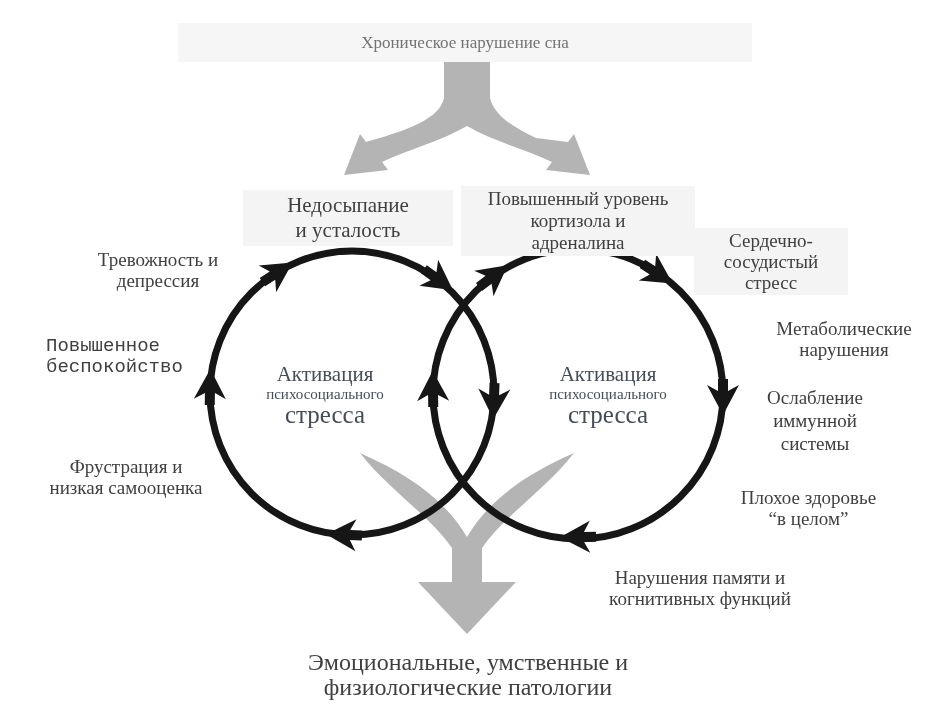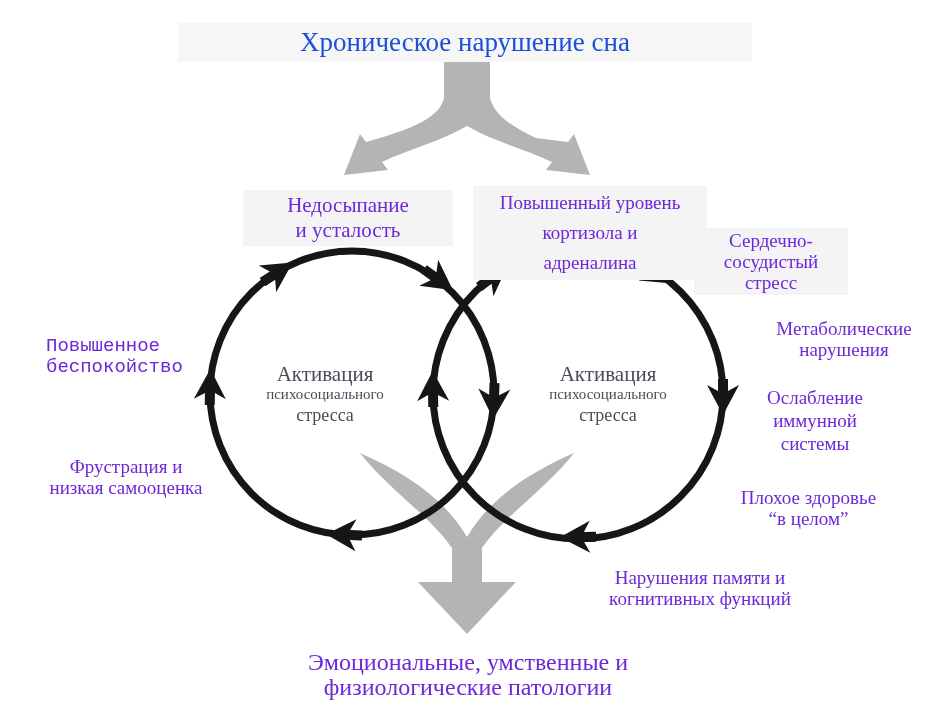--- a/index.html
+++ b/index.html
@@ -10,45 +10,45 @@
     font-family:"Liberation Serif","DejaVu Serif",serif;
     color:#454c58;
     overflow:hidden;
   }
   .stage svg{position:absolute;left:0;top:0;z-index:1;}
   .lbl{
     position:absolute;z-index:2;
     white-space:pre-line;
     text-align:center;
     font-size:19px;line-height:21px;
-    color:#6d28d9;
+    color:#404040;
   }
   .boxed{background:#f4f4f4;}
   .title-strip{
     position:absolute;left:178px;top:23px;width:574px;height:39px;
     background:#f6f6f6;z-index:2;
     display:flex;align-items:center;justify-content:center;
-    font-size:27px;color:#1d4ed8;text-align:right;
+    font-size:17px;color:#737373;text-align:right;
   }
   .cycle-top-left{left:243px;top:190px;width:210px;font-size:21px;line-height:25px;padding:3px 0;}
-  .cycle-top-right{left:473px;top:186px;width:234px;font-size:19px;line-height:30px;padding:2px 0;}
+  .cycle-top-right{left:461px;top:186px;width:234px;font-size:19px;line-height:22px;padding:2px 0;}
   .cardio{left:694px;top:228px;width:154px;font-size:19px;line-height:21px;padding:2px 0;}
   .anxiety{left:52px;top:249px;width:212px;}
   .worry{left:46px;top:336px;width:170px;text-align:left;font-family:Liberation Mono, monospace;}
   .frustration{left:15px;top:456px;width:222px;}
   .daily{left:148px;top:563px;width:220px;}
   .metabolic{left:748px;top:318px;width:192px;}
   .immune{left:750px;top:386px;width:130px;line-height:23px;}
   .poorhealth{left:706px;top:487px;width:205px;}
   .memory{left:568px;top:567px;width:264px;}
   .outcome{left:234px;top:650px;width:468px;font-size:24px;line-height:25px;}
   .cycle-center{position:absolute;z-index:2;text-align:center;}
   .cycle-center .l1{display:block;font-size:21px;line-height:22px;}
   .cycle-center .l2{display:block;font-size:15px;line-height:18px;text-align:center;}
-  .cycle-center .l3{display:block;font-size:18px;line-height:24px;}
+  .cycle-center .l3{display:block;font-size:25px;line-height:24px;}
   .cc-left{left:245px;top:363px;width:160px;}
   .cc-right{left:528px;top:363px;width:160px;}
 </style>
 </head>
 <body>
 
 <div class="stage">
 
   <svg width="943" height="716" viewBox="0 0 943 716">
 
@@ -90,20 +90,22 @@
 и усталость</div>
 
   <div class="lbl boxed cycle-top-right">Повышенный уровень
 кортизола и
 адреналина</div>
 
   <div class="lbl boxed cardio">Сердечно-
 сосудистый
 стресс</div>
 
+  <div class="lbl anxiety">Тревожность и
+депрессия</div>
 
   <div class="lbl worry">Повышенное
 беспокойство</div>
 
   <div class="lbl frustration">Фрустрация и
 низкая самооценка</div>
 
 
   <div class="lbl metabolic">Метаболические
 нарушения</div>

